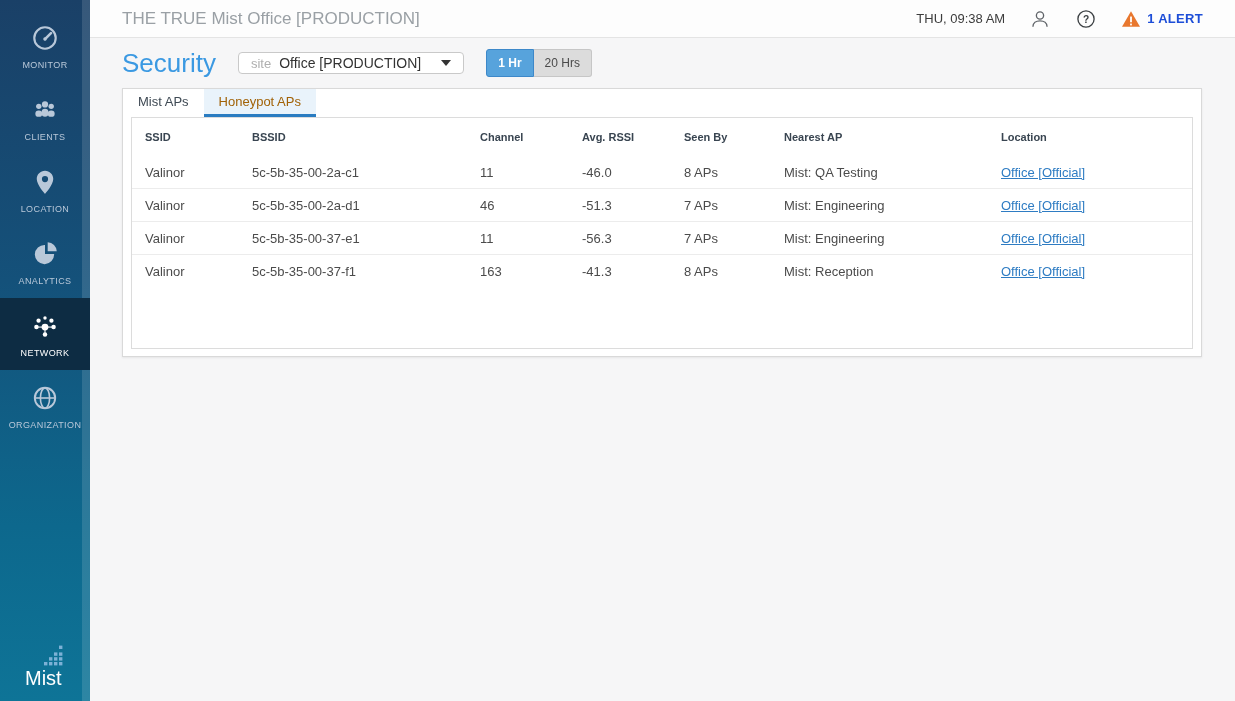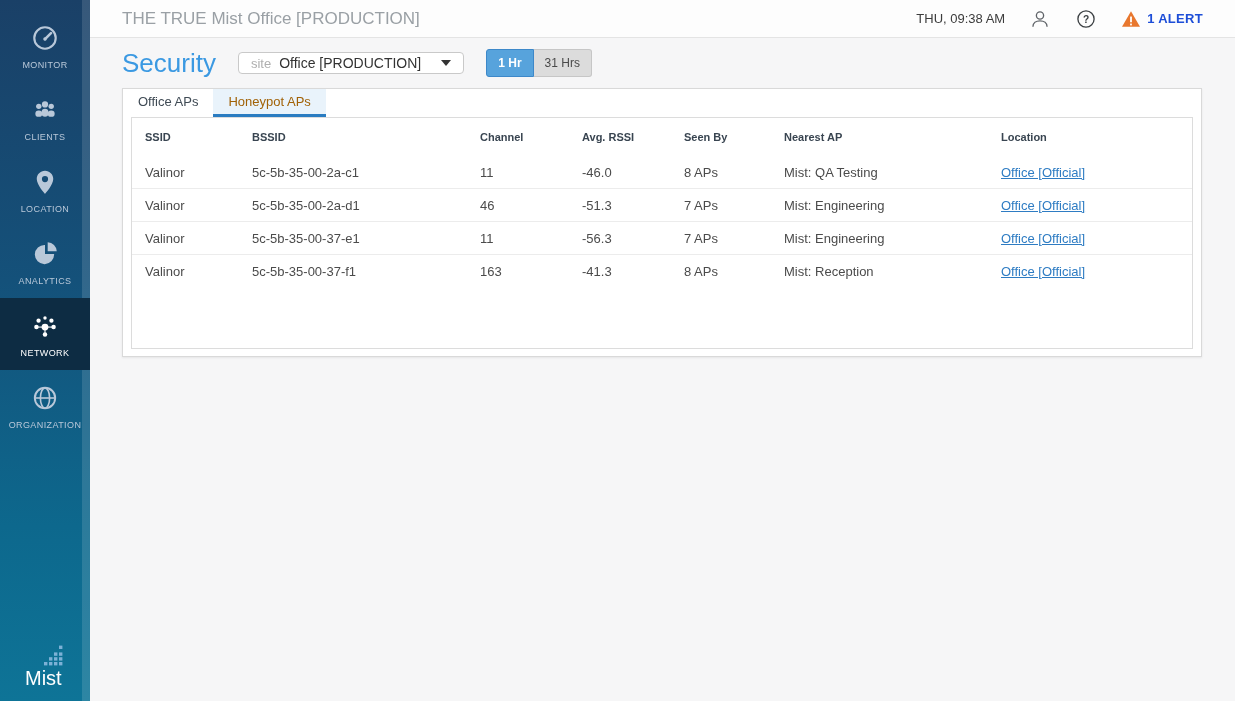--- a/index.html
+++ b/index.html
@@ -214,27 +214,27 @@
 
     <div class="sub-header">
       <div class="page-title">Security</div>
       <div class="site-select">
         <span class="site-label">site</span>
         <span class="site-value">Office [PRODUCTION]</span>
         <span class="caret-down"></span>
       </div>
       <div class="range-toggle" id="range-toggle">
           <div class="range-btn selected">1 Hr</div>
-          <div class="range-btn">31 Hrs</div>
+          <div class="range-btn">20 Hrs</div>
         </div>
     </div>
 
     <div class="card">
       <div class="tabbar" id="tabbar">
-          <div class="tab">Office APs</div>
+          <div class="tab">Mist APs</div>
           <div class="tab active">Honeypot APs</div>
         </div>
       <div class="table-wrap">
         <div class="trow thead-row" id="thead-row">
             <div class="th">SSID</div>
             <div class="th">BSSID</div>
             <div class="th">Channel</div>
             <div class="th">Avg. RSSI</div>
             <div class="th">Seen By</div>
             <div class="th">Nearest AP</div>

